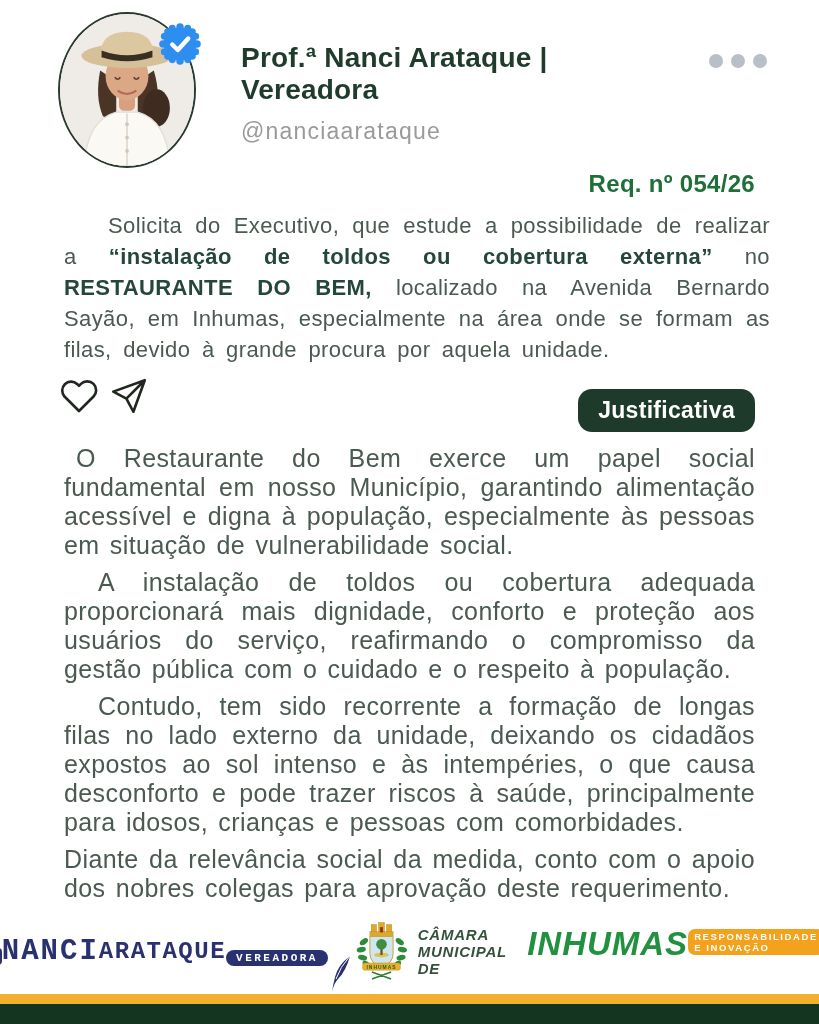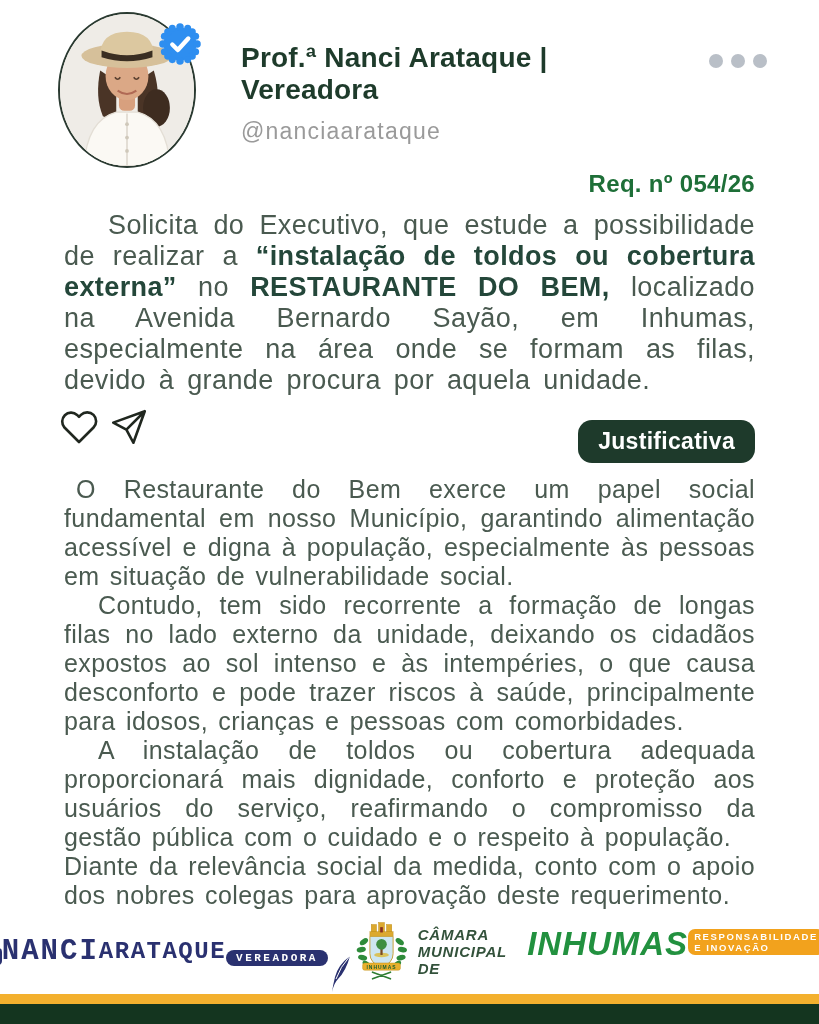--- a/index.html
+++ b/index.html
@@ -33,39 +33,39 @@
   .menu-dots i { width:14px; height:14px; border-radius:50%; background:#b9bfc7; display:block; }
 
   
   .req-line {
     text-align:right; padding-right:64px; margin-top:0;
     font-size:24px; font-weight:bold; color:#1e6f38; letter-spacing:.3px;
   }
 
   
   .post-body {
-    margin:12px 64px 0 64px;
-    font-size:27px; line-height:31px; letter-spacing:.4px; word-spacing:5px;
+    margin:12px 49px 0 64px;
+    font-size:22px; line-height:31px; letter-spacing:.4px; word-spacing:5px;
     color:#4a5a50; text-align:justify; text-indent:44px;
   }
   .post-body b { color:#24473a; }
 
   
   .action-row { display:flex; align-items:flex-start; margin:10px 64px 0 58px; }
   .action-icon { width:42px; height:42px; display:block; }
   .action-icon + .action-icon { margin-left:8px; }
   .badge {
     margin-left:auto; margin-top:14px;
     background:#1e3a2b; color:#ffffff; font-weight:bold; font-size:23px;
     letter-spacing:.3px; padding:8px 20px; border-radius:14px;
   }
 
   
   .just p {
-    margin:0 64px;
+    margin:8px 64px;
     font-size:25px; line-height:29px; letter-spacing:.4px; word-spacing:3px;
     color:#4a5a50; text-align:justify;
   }
   .just p.p-first { margin-top:12px; text-indent:12px; }
   .just p.p-indent { text-indent:34px; }
 
   
   .footer {
     position:absolute; left:0; right:0; bottom:30px; height:86px;
     display:flex; justify-content:center; align-items:center; gap:26px;
@@ -176,22 +176,22 @@
     <path d="M20.3 5.1a5.1 5.1 0 0 0-7.2 0L12 6.2 10.9 5.1a5.1 5.1 0 0 0-7.2 7.2l1 1L12 20.6l7.3-7.3 1-1a5.1 5.1 0 0 0 0-7.2z" fill="none" stroke="#20271f" stroke-width="1.5" stroke-linecap="round" stroke-linejoin="round"></path>
   </svg>
   <svg class="action-icon" viewBox="0 0 24 24">
     <path d="M21 3 L10.5 13.5 M21 3 l-6.5 18 -4 -7.5 -7.5 -4 z" fill="none" stroke="#20271f" stroke-width="1.5" stroke-linecap="round" stroke-linejoin="round"></path>
   </svg>
   <div class="badge">Justificativa</div>
 </div>
 
 <div class="just">
   <p class="p-first">O Restaurante do Bem exerce um papel social fundamental em nosso Município, garantindo alimentação acessível e digna à população, especialmente às pessoas em situação de vulnerabilidade social.</p>
+  <p class="p-indent">A instalação de toldos ou cobertura adequada proporcionará mais dignidade, conforto e proteção aos usuários do serviço, reafirmando o compromisso da gestão pública com o cuidado e o respeito à população.</p>
   <p class="p-indent">Contudo, tem sido recorrente a formação de longas filas no lado externo da unidade, deixando os cidadãos expostos ao sol intenso e às intempéries, o que causa desconforto e pode trazer riscos à saúde, principalmente para idosos, crianças e pessoas com comorbidades.</p>
-  <p class="p-indent">A instalação de toldos ou cobertura adequada proporcionará mais dignidade, conforto e proteção aos usuários do serviço, reafirmando o compromisso da gestão pública com o cuidado e o respeito à população.</p>
   <p>Diante da relevância social da medida, conto com o apoio dos nobres colegas para aprovação deste requerimento.</p>
 </div>
 
 <div class="footer">
 
   <div class="logo-left">
     <div class="prof-chip">Profª</div>
     <div class="nanci">NANCI</div>
     <div class="arataque">ARATAQUE</div>
     <svg class="feather" viewBox="0 0 22 38">

